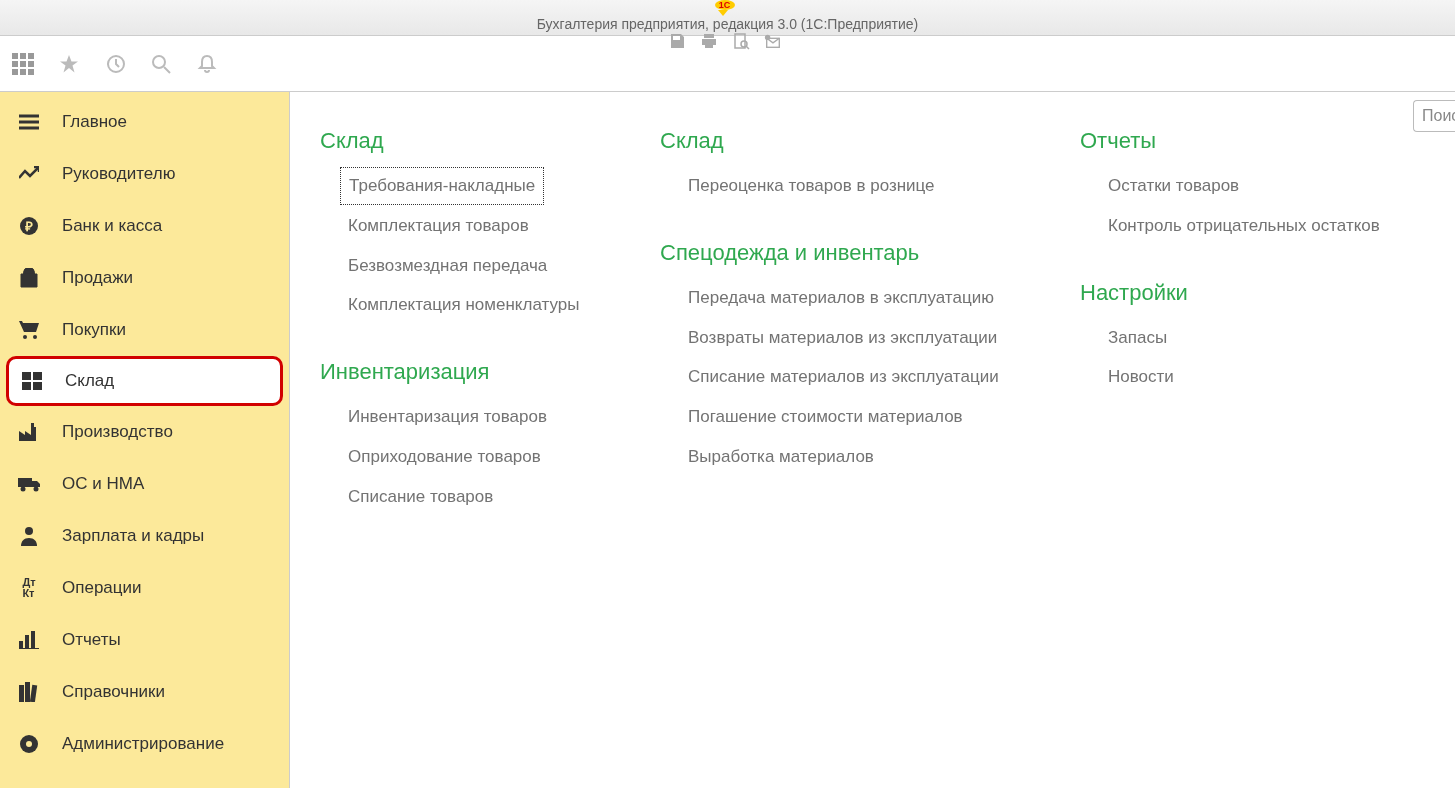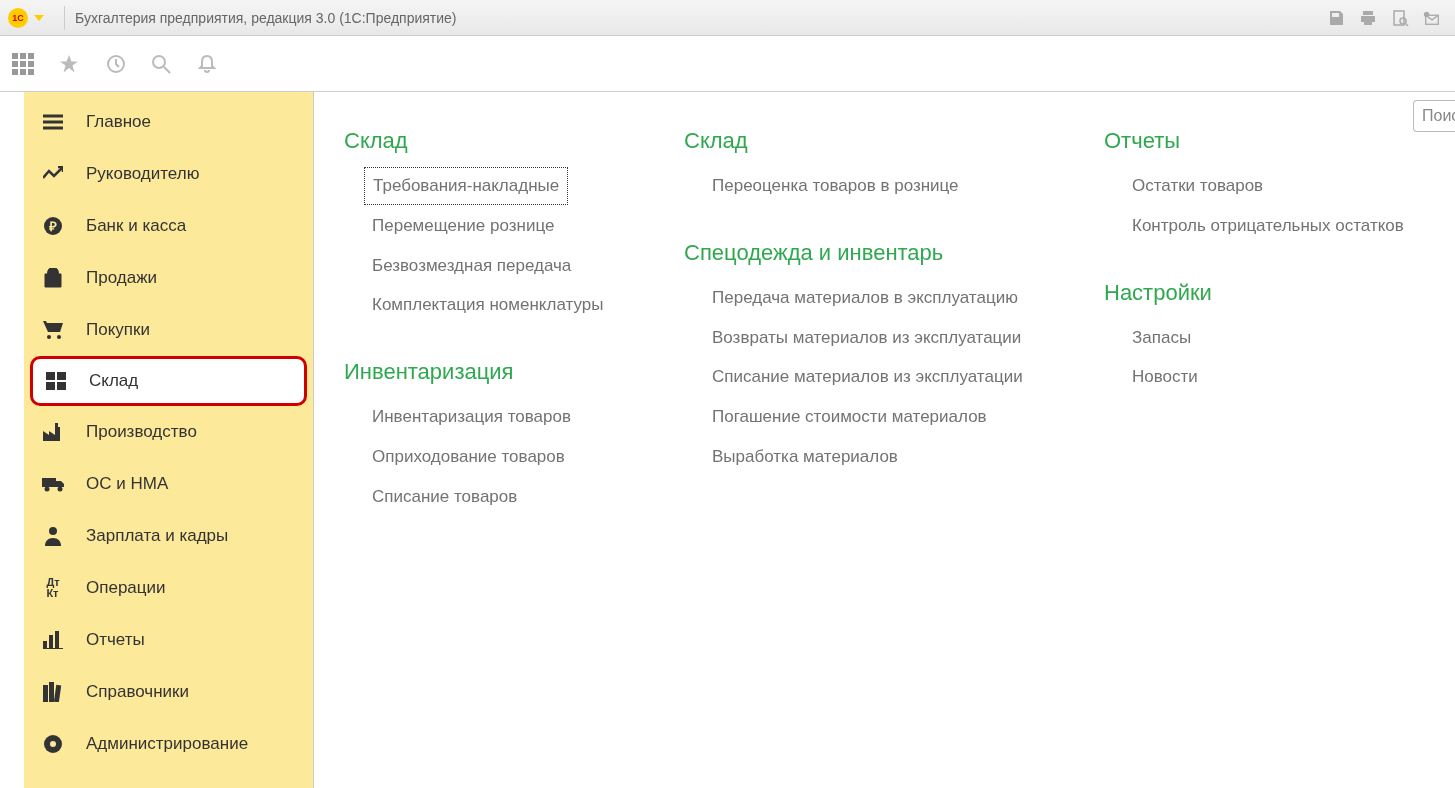--- a/index.html
+++ b/index.html
@@ -1,31 +1,31 @@
 <!DOCTYPE html>
 <html><head>
 <meta charset="utf-8">
 <style>
 * { box-sizing: border-box; margin: 0; padding: 0; }
 body { font-family: Arial, sans-serif; font-size: 14px; background: #fff; overflow: hidden; width: 1455px; height: 788px; }
 
-.titlebar { height: 36px; background: linear-gradient(#f5f5f5,#e8e8e8); border-bottom: 1px solid #ccc; display: flex; align-items: center; padding: 0 8px; color: #666; font-size: 14px; }
+.titlebar { height: 36px; background: linear-gradient(#f5f5f5,#e8e8e8); border-bottom: 1px solid #ccc; display: flex; align-items: center; padding: 0 8px; color: #666; font-size: 14px; flex-direction: column; }
 .titlebar .logo { width: 20px; height: 20px; background: #ffcc00; border-radius: 50%; display: flex; align-items: center; justify-content: center; font-size: 9px; font-weight: bold; color: #d00; margin-right: 6px; }
 .titlebar .arrow { width: 0; height: 0; border-left: 5px solid transparent; border-right: 5px solid transparent; border-top: 6px solid #ffcc00; margin-right: 10px; }
 .titlebar .divider { width: 1px; height: 24px; background: #ccc; margin: 0 10px; }
 .titlebar .title { flex: 1; }
 .titlebar .right-icons { display: flex; gap: 14px; color: #aaa; padding-right: 6px; }
 .titlebar .right-icons .ic { width: 18px; height: 18px; display: flex; align-items: center; justify-content: center; cursor: pointer; }
 
 .toolbar { height: 56px; border-bottom: 1px solid #ccc; display: flex; align-items: center; padding: 0 12px; gap: 24px; color: #999; background: #fff; }
 .toolbar .apps { display: grid; grid-template-columns: repeat(3, 6px); grid-template-rows: repeat(3, 6px); gap: 2px; }
 .toolbar .apps span { background: #999; }
 .toolbar .ic { width: 22px; height: 22px; display: flex; align-items: center; justify-content: center; font-size: 20px; cursor: pointer; }
 
-.container { display: flex; height: calc(788px - 36px - 56px); padding-left: 24px; }
+.container { display: flex; height: calc(788px - 36px - 56px); }
 
 .sidebar { width: 290px; background: #fce99a; border-right: 1px solid #ccc; padding-top: 4px; }
 .nav-item { display: flex; align-items: center; height: 52px; padding: 0 18px; cursor: pointer; color: #333; font-size: 17px; gap: 22px; }
 .nav-item .nic { width: 22px; display: flex; justify-content: center; color: #333; }
 .nav-item.active { background: #fff; border: 3px solid #d10000; border-radius: 10px; margin: 0 6px; height: 50px; padding: 0 12px; }
 
 .main { flex: 1; background: #fff; position: relative; padding: 30px 0 0 0; display: flex; }
 
 .search-box { position: absolute; top: 8px; right: 0; width: 42px; height: 32px; border: 1px solid #bbb; border-right: none; border-radius: 4px 0 0 4px; padding: 4px 8px; font-size: 16px; color: #888; display: flex; align-items: center; overflow: hidden; }
 
@@ -247,21 +247,21 @@
 
   <div class="main">
     <div class="search-box">
         <span>Поис</span>
       </div>
 
     <div class="col col1">
       <div class="section-title">Склад</div>
       <div class="links">
         <div class="link focused">Требования-накладные</div>
-        <div class="link">Перемещение рознице</div>
+        <div class="link">Комплектация товаров</div>
         <div class="link">Безвозмездная передача</div>
         <div class="link">Комплектация номенклатуры</div>
       </div>
       <div class="section-title spaced">Инвентаризация</div>
       <div class="links">
         <div class="link">Инвентаризация товаров</div>
         <div class="link">Оприходование товаров</div>
         <div class="link">Списание товаров</div>
       </div>
     </div>

